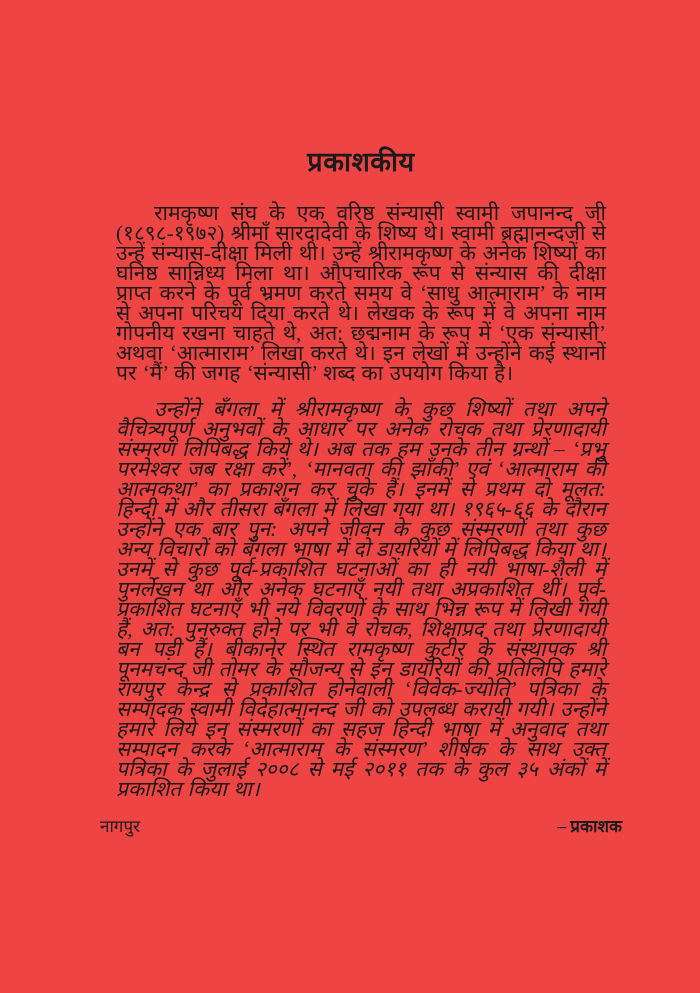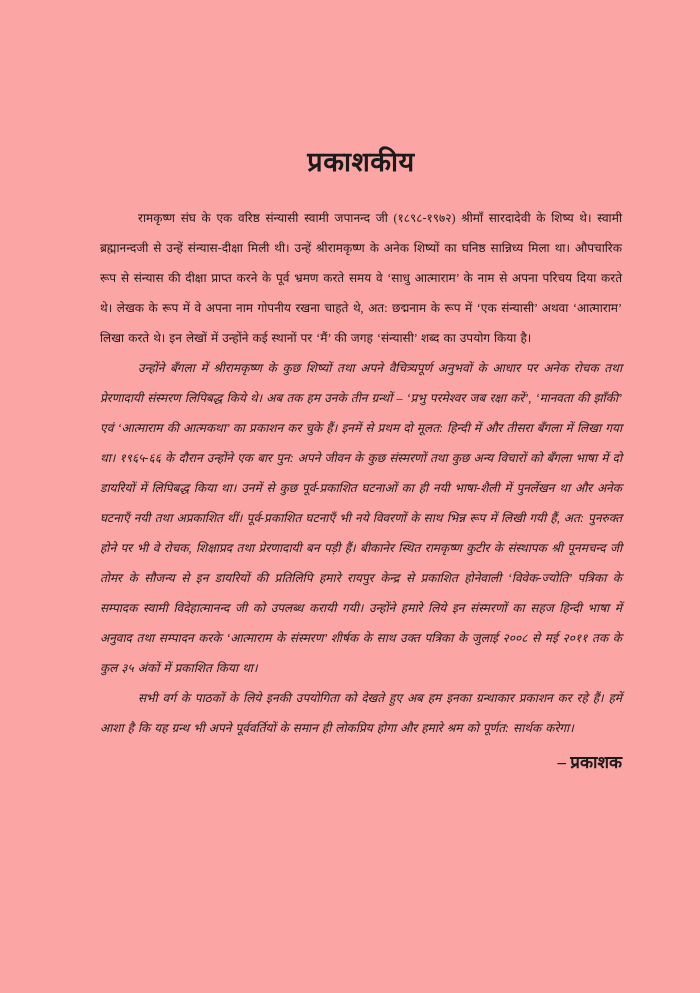--- a/index.html
+++ b/index.html
@@ -5,37 +5,37 @@
   html, body {
     margin: 0;
     padding: 0;
     background: #ffffff;
   }
   .page {
     position: relative;
     width: 700px;
     height: 993px;
     box-sizing: border-box;
-    background: #fca5a5;
+    background: #ef4444;
     color: #1b1b1b;
     font-family: "Liberation Serif", "DejaVu Serif", serif;
     padding: 142px 78px 0 100px;
     overflow: hidden;
   }
   .title {
     text-align: center;
     font-size: 27px;
     font-weight: 700;
     margin: 0 0 24px 0;
     letter-spacing: 0.5px;
   }
   .para {
-    margin: 0;
-    font-size: 12px;
-    line-height: 30px;
+    margin: 16px;
+    font-size: 21px;
+    line-height: 20px;
     text-align: justify;
     text-indent: 38px;
     word-spacing: 1px;
   }
   .para + .para {
     margin-top: 0;
     font-style: italic;
   }
   .footer {
     display: flex;
@@ -57,21 +57,21 @@
 <body>
 
 <div class="page">
 
   <h1 class="title">प्रकाशकीय</h1>
 
   <p class="para">रामकृष्ण संघ के एक वरिष्ठ संन्यासी स्वामी जपानन्द जी (१८९८-१९७२) श्रीमाँ सारदादेवी के शिष्य थे। स्वामी ब्रह्मानन्दजी से उन्हें संन्यास-दीक्षा मिली थी। उन्हें श्रीरामकृष्ण के अनेक शिष्यों का घनिष्ठ सान्निध्य मिला था। औपचारिक रूप से संन्यास की दीक्षा प्राप्त करने के पूर्व भ्रमण करते समय वे ‘साधु आत्माराम’ के नाम से अपना परिचय दिया करते थे। लेखक के रूप में वे अपना नाम गोपनीय रखना चाहते थे, अत: छद्मनाम के रूप में ‘एक संन्यासी’ अथवा ‘आत्माराम’ लिखा करते थे। इन लेखों में उन्होंने कई स्थानों पर ‘मैं’ की जगह ‘संन्यासी’ शब्द का उपयोग किया है।</p>
 
   <p class="para">उन्होंने बँगला में श्रीरामकृष्ण के कुछ शिष्यों तथा अपने वैचित्र्यपूर्ण अनुभवों के आधार पर अनेक रोचक तथा प्रेरणादायी संस्मरण लिपिबद्ध किये थे। अब तक हम उनके तीन ग्रन्थों – ‘प्रभु परमेश्वर जब रक्षा करें’, ‘मानवता की झाँकी’ एवं ‘आत्माराम की आत्मकथा’ का प्रकाशन कर चुके हैं। इनमें से प्रथम दो मूलत: हिन्दी में और तीसरा बँगला में लिखा गया था। १९६५-६६ के दौरान उन्होंने एक बार पुन: अपने जीवन के कुछ संस्मरणों तथा कुछ अन्य विचारों को बँगला भाषा में दो डायरियों में लिपिबद्ध किया था। उनमें से कुछ पूर्व-प्रकाशित घटनाओं का ही नयी भाषा-शैली में पुनर्लेखन था और अनेक घटनाएँ नयी तथा अप्रकाशित थीं। पूर्व-प्रकाशित घटनाएँ भी नये विवरणों के साथ भिन्न रूप में लिखी गयी हैं, अत: पुनरुक्त होने पर भी वे रोचक, शिक्षाप्रद तथा प्रेरणादायी बन पड़ी हैं। बीकानेर स्थित रामकृष्ण कुटीर के संस्थापक श्री पूनमचन्द जी तोमर के सौजन्य से इन डायरियों की प्रतिलिपि हमारे रायपुर केन्द्र से प्रकाशित होनेवाली ‘विवेक-ज्योति’ पत्रिका के सम्पादक स्वामी विदेहात्मानन्द जी को उपलब्ध करायी गयी। उन्होंने हमारे लिये इन संस्मरणों का सहज हिन्दी भाषा में अनुवाद तथा सम्पादन करके ‘आत्माराम के संस्मरण’ शीर्षक के साथ उक्त पत्रिका के जुलाई २००८ से मई २०११ तक के कुल ३५ अंकों में प्रकाशित किया था।</p>
 
-  <p class="para">सभी वर्ग के पाठकों के लिये इनकी उपयोगिता को देखते हुए अब हम इनका ग्रन्थाकार प्रकाशन कर रहे हैं। हमें आशा है कि यह ग्रन्थ भी अपने पूर्ववर्तियों के समान ही लोकप्रिय होगा और हमारे श्रम को पूर्णत: सार्थक करेगा।</p>
 
   <div class="footer">
     <div class="footer-left">
+      <div>नागपुर</div>
     </div>
     <div class="footer-right">– प्रकाशक</div>
   </div>
 
 </div>
 
 </body></html>

